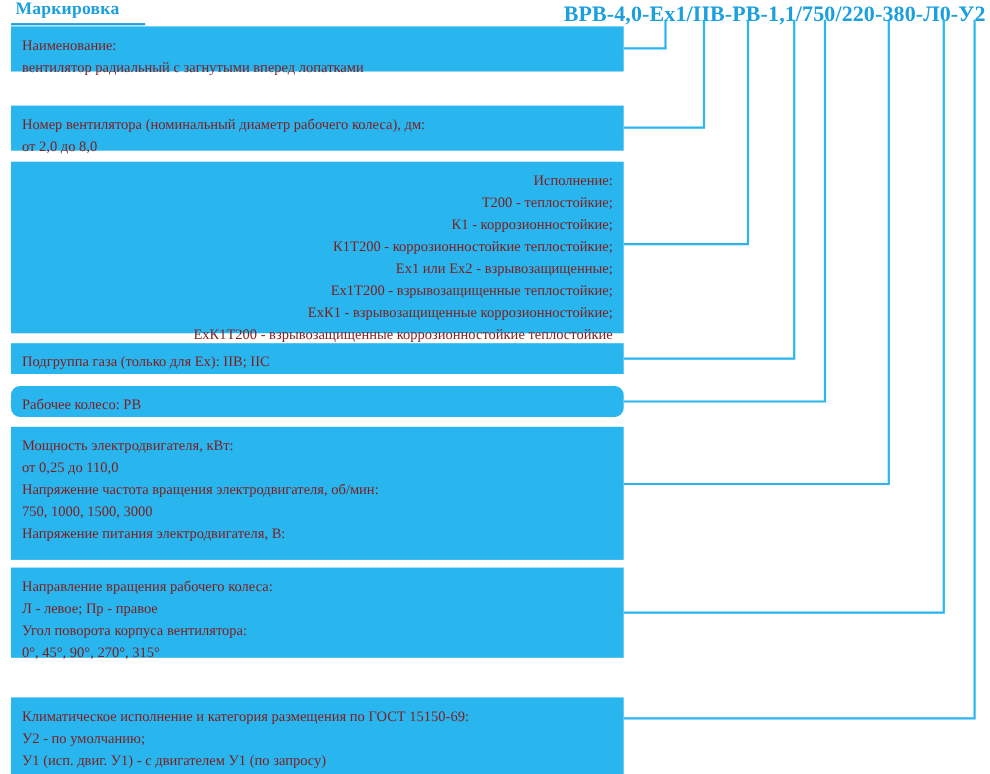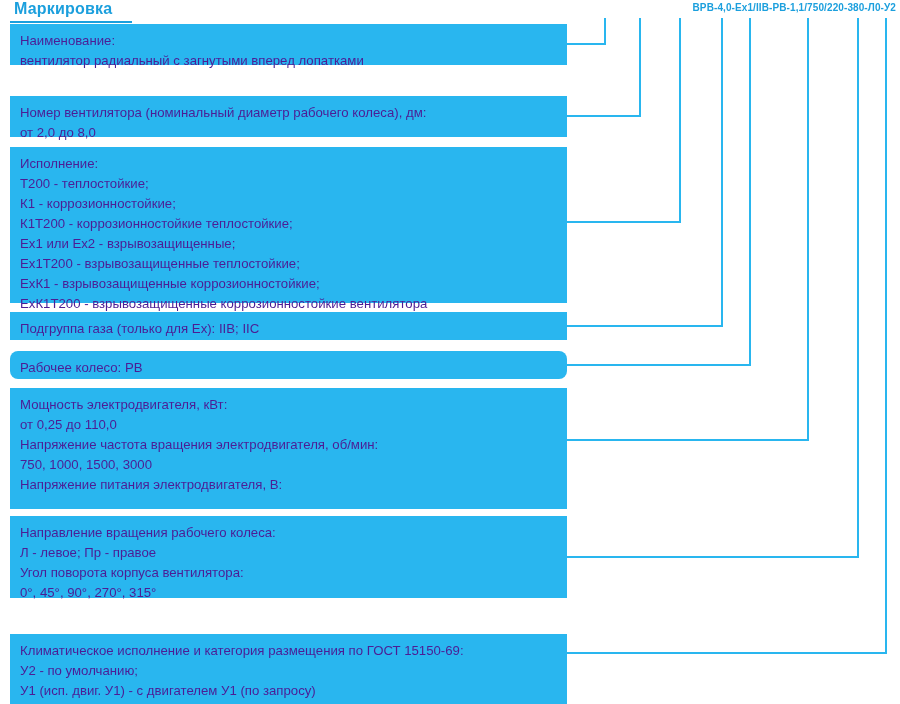--- a/index.html
+++ b/index.html
@@ -11,20 +11,21 @@
     width: 900px;
     height: 704px;
     font-family: "Liberation Sans", sans-serif;
     position: relative;
     overflow: hidden;
   }
   .page {
     position: relative;
     width: 900px;
     height: 592px;
+    font-family: Liberation Serif, serif;
   }
   
   .title {
     position: absolute;
     left: 14px;
     top: 0px;
     font-size: 16px;
     font-weight: bold;
     color: #1b9fdd;
     letter-spacing: 0.2px;
@@ -35,32 +36,32 @@
     top: 21px;
     width: 122px;
     height: 2px;
     background: #1b9fdd;
   }
   
   .code {
     position: absolute;
     right: 4px;
     top: 2px;
-    font-size: 10px;
+    font-size: 20px;
     font-weight: bold;
     color: #1b9fdd;
     white-space: nowrap;
     letter-spacing: 0.1px;
   }
   
   .box {
     position: absolute;
     left: 10px;
     background: #29b6ef;
-    color: #4c1d95;
+    color: #7f1d1d;
     box-sizing: border-box;
     padding: 7px 10px 6px 10px;
   }
   .box .line {
     font-size: 13.2px;
     line-height: 20px;
     white-space: nowrap;
   }
   
   svg.lines {
@@ -105,29 +106,29 @@
   <div class="box" style="top:24px; width:557px; height:41px;">
     <div class="line">Наименование:</div>
     <div class="line">вентилятор радиальный с загнутыми вперед лопатками</div>
   </div>
 
   <div class="box" style="top:96px; width:557px; height:41px;">
     <div class="line">Номер вентилятора (номинальный диаметр рабочего колеса), дм:</div>
     <div class="line">от 2,0 до 8,0</div>
   </div>
 
-  <div class="box" style="top:147px; width:557px; height:156px;">
+  <div class="box" style="top:147px; width:557px; height:156px;text-align:right;">
     <div class="line">Исполнение:</div>
     <div class="line">Т200 - теплостойкие;</div>
     <div class="line">К1 - коррозионностойкие;</div>
     <div class="line">К1Т200 - коррозионностойкие теплостойкие;</div>
     <div class="line">Ex1 или Ex2 - взрывозащищенные;</div>
     <div class="line">Ex1Т200 - взрывозащищенные теплостойкие;</div>
     <div class="line">ExК1 - взрывозащищенные коррозионностойкие;</div>
-    <div class="line">ExК1Т200 - взрывозащищенные коррозионностойкие вентилятора</div>
+    <div class="line">ExК1Т200 - взрывозащищенные коррозионностойкие теплостойкие</div>
   </div>
 
   <div class="box" style="top:312px; width:557px; height:28px;">
     <div class="line">Подгруппа газа (только для Ex): IIB; IIC</div>
   </div>
 
   <div class="box" style="top:351px; width:557px; height:28px;border-radius:8px;">
     <div class="line">Рабочее колесо: РВ</div>
   </div>
 

